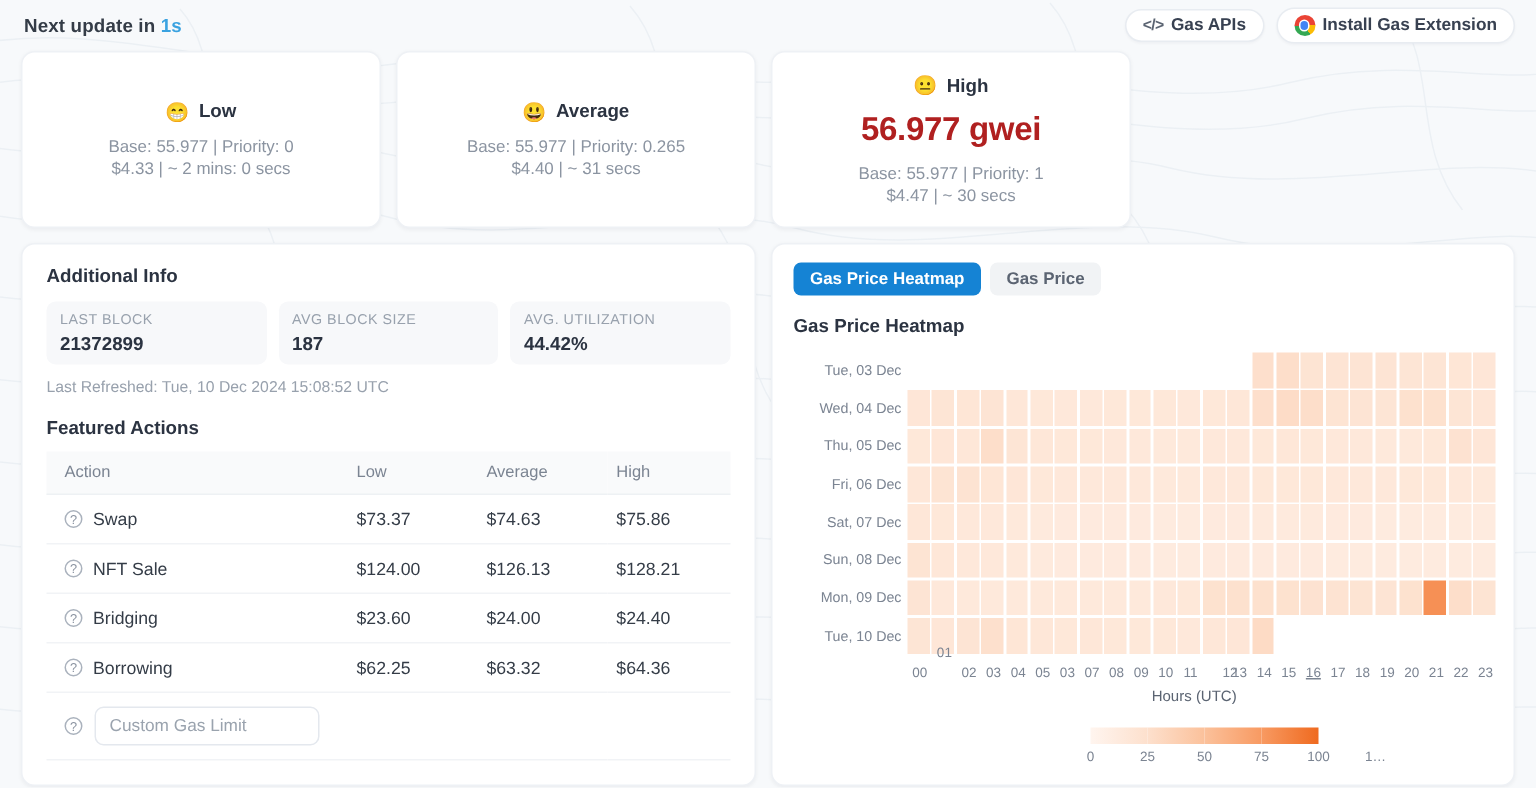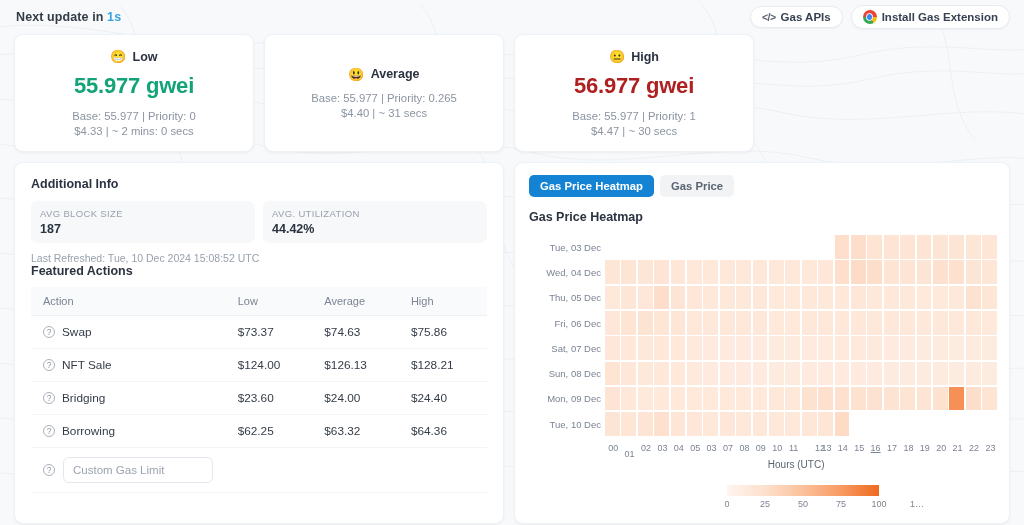--- a/index.html
+++ b/index.html
@@ -82,21 +82,21 @@
   .panel-left { width: 490px; height: 362px; padding: 14px 16px; overflow: hidden; }
   .panel-right { width: 496px; height: 362px; padding: 12px 14px; overflow: hidden; }
 
   .sec-title { font-size: 12.5px; font-weight: bold; color: #2b3341; }
   .stats { display: flex; gap: 8px; margin-top: 10px; }
   .stat { background: #f7f8fa; border-radius: 6px; padding: 7px 9px; flex: 1; }
   .stat .k { font-size: 9.5px; color: #98a1ad; letter-spacing: .35px; text-transform: uppercase; }
   .stat .v { font-size: 12.5px; font-weight: bold; color: #2b3341; margin-top: 3px; }
   .refreshed { font-size: 10.5px; color: #98a1ad; margin-top: 9px; }
 
-  .featured { font-size: 12.5px; font-weight: bold; color: #2b3341; }
+  .featured { font-size: 12.5px; font-weight: bold; color: #2b3341; margin-top: 14px; }
   table.actions { width: 100%; border-collapse: collapse; margin-top: 9px; }
   table.actions th {
     text-align: left; font-size: 11px; font-weight: normal; color: #7b8492;
     background: #f9fafb; padding: 8px 6px; border-bottom: 1px solid #eef1f4;
   }
   table.actions th:first-child { padding-left: 12px; }
   table.actions td {
     font-size: 11.8px; color: #343c47; padding: 9px 6px; border-bottom: 1px solid #f1f3f6;
   }
   table.actions td:first-child { padding-left: 12px; }
@@ -175,21 +175,20 @@
     </div>
   </div>
 
   <div class="cards">
 
     <div class="card">
       <div class="tier">
         <span class="emoji">😁</span>
         <span>Low</span>
       </div>
-      <div class="gwei low">55.977 gwei</div>
       <div class="sub">Base: 55.977 | Priority: 0</div>
       <div class="sub2">$4.33 | ~ 2 mins: 0 secs</div>
     </div>
 
     <div class="card">
       <div class="tier">
         <span class="emoji">😃</span>
         <span>Average</span>
       </div>
       <div class="sub">Base: 55.977 | Priority: 0.265</div>
@@ -207,20 +206,24 @@
     </div>
 
   </div>
 
   <div class="panels">
 
     <div class="panel panel-left">
       <div class="sec-title">Additional Info</div>
 
       <div class="stats">
+        <div class="stat">
+          <div class="k">LAST BLOCK</div>
+          <div class="v">21372899</div>
+        </div>
         <div class="stat">
           <div class="k">AVG BLOCK SIZE</div>
           <div class="v">187</div>
         </div>
         <div class="stat">
           <div class="k">AVG. UTILIZATION</div>
           <div class="v">44.42%</div>
         </div>
       </div>
 
@@ -478,21 +481,21 @@
             <div class="cell" title="Tue, 10 Dec 08: 20" style="left: 207.2px; top: 182.1px; width: 14.8px; height: 23.7px; background: rgb(254, 232, 217);"></div>
             <div class="cell" title="Tue, 10 Dec 09: 20" style="left: 223.6px; top: 182.1px; width: 14.8px; height: 23.7px; background: rgb(254, 232, 217);"></div>
             <div class="cell" title="Tue, 10 Dec 10: 20" style="left: 240px; top: 182.1px; width: 14.8px; height: 23.7px; background: rgb(254, 232, 217);"></div>
             <div class="cell" title="Tue, 10 Dec 11: 19" style="left: 256.4px; top: 182.1px; width: 14.8px; height: 23.7px; background: rgb(254, 232, 218);"></div>
             <div class="cell" title="Tue, 10 Dec 12: 21" style="left: 272.8px; top: 182.1px; width: 14.8px; height: 23.7px; background: rgb(254, 231, 216);"></div>
             <div class="cell" title="Tue, 10 Dec 13: 22" style="left: 289.2px; top: 182.1px; width: 14.8px; height: 23.7px; background: rgb(254, 230, 215);"></div>
             <div class="cell" title="Tue, 10 Dec 14: 36" style="left: 305.6px; top: 182.1px; width: 14.8px; height: 23.7px; background: rgb(253, 219, 197);"></div>
           </div>
         <div id="xlabels">
             <div class="xlab" style="left: 76.2px; top: 213.4px;">00</div>
-            <div class="xlab" style="left: 92.6px; top: 219px;">01</div>
+            <div class="xlab" style="left: 92.6px; top: 200px;">01</div>
             <div class="xlab" style="left: 109px; top: 213.4px;">02</div>
             <div class="xlab" style="left: 125.4px; top: 213.4px;">03</div>
             <div class="xlab" style="left: 141.8px; top: 213.4px;">04</div>
             <div class="xlab" style="left: 158.2px; top: 213.4px;">05</div>
             <div class="xlab" style="left: 174.6px; top: 213.4px;">03</div>
             <div class="xlab" style="left: 191px; top: 213.4px;">07</div>
             <div class="xlab" style="left: 207.4px; top: 213.4px;">08</div>
             <div class="xlab" style="left: 223.8px; top: 213.4px;">09</div>
             <div class="xlab" style="left: 240.2px; top: 213.4px;">10</div>
             <div class="xlab" style="left: 256.6px; top: 213.4px;">11</div>

